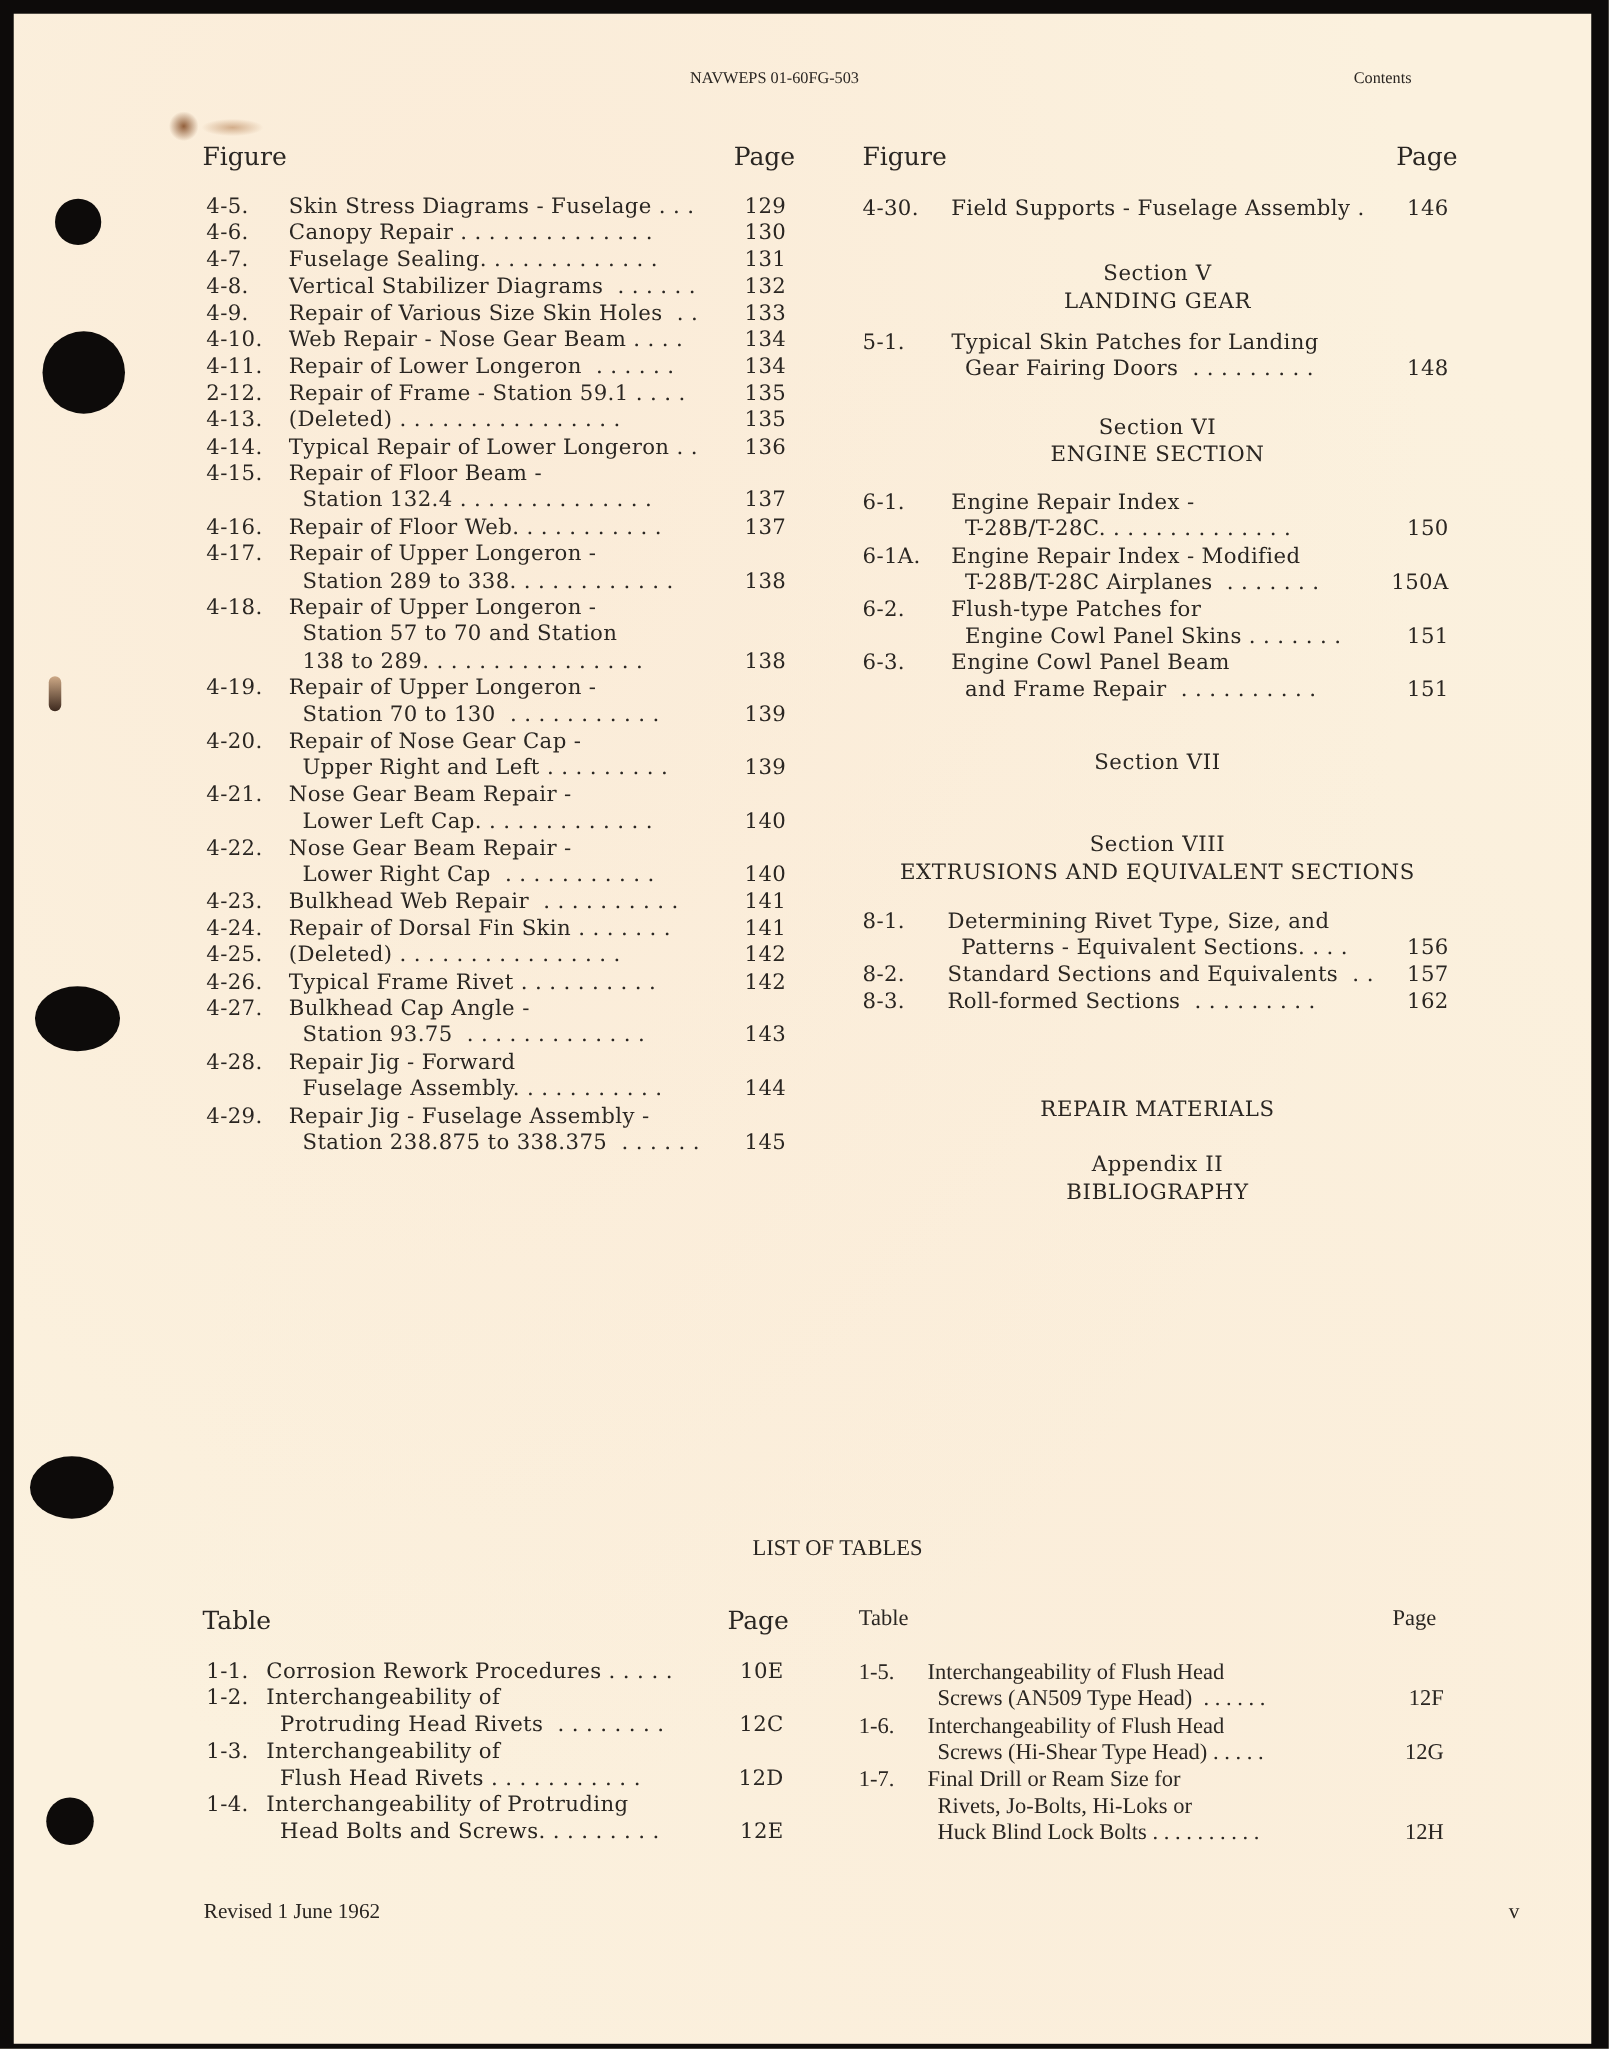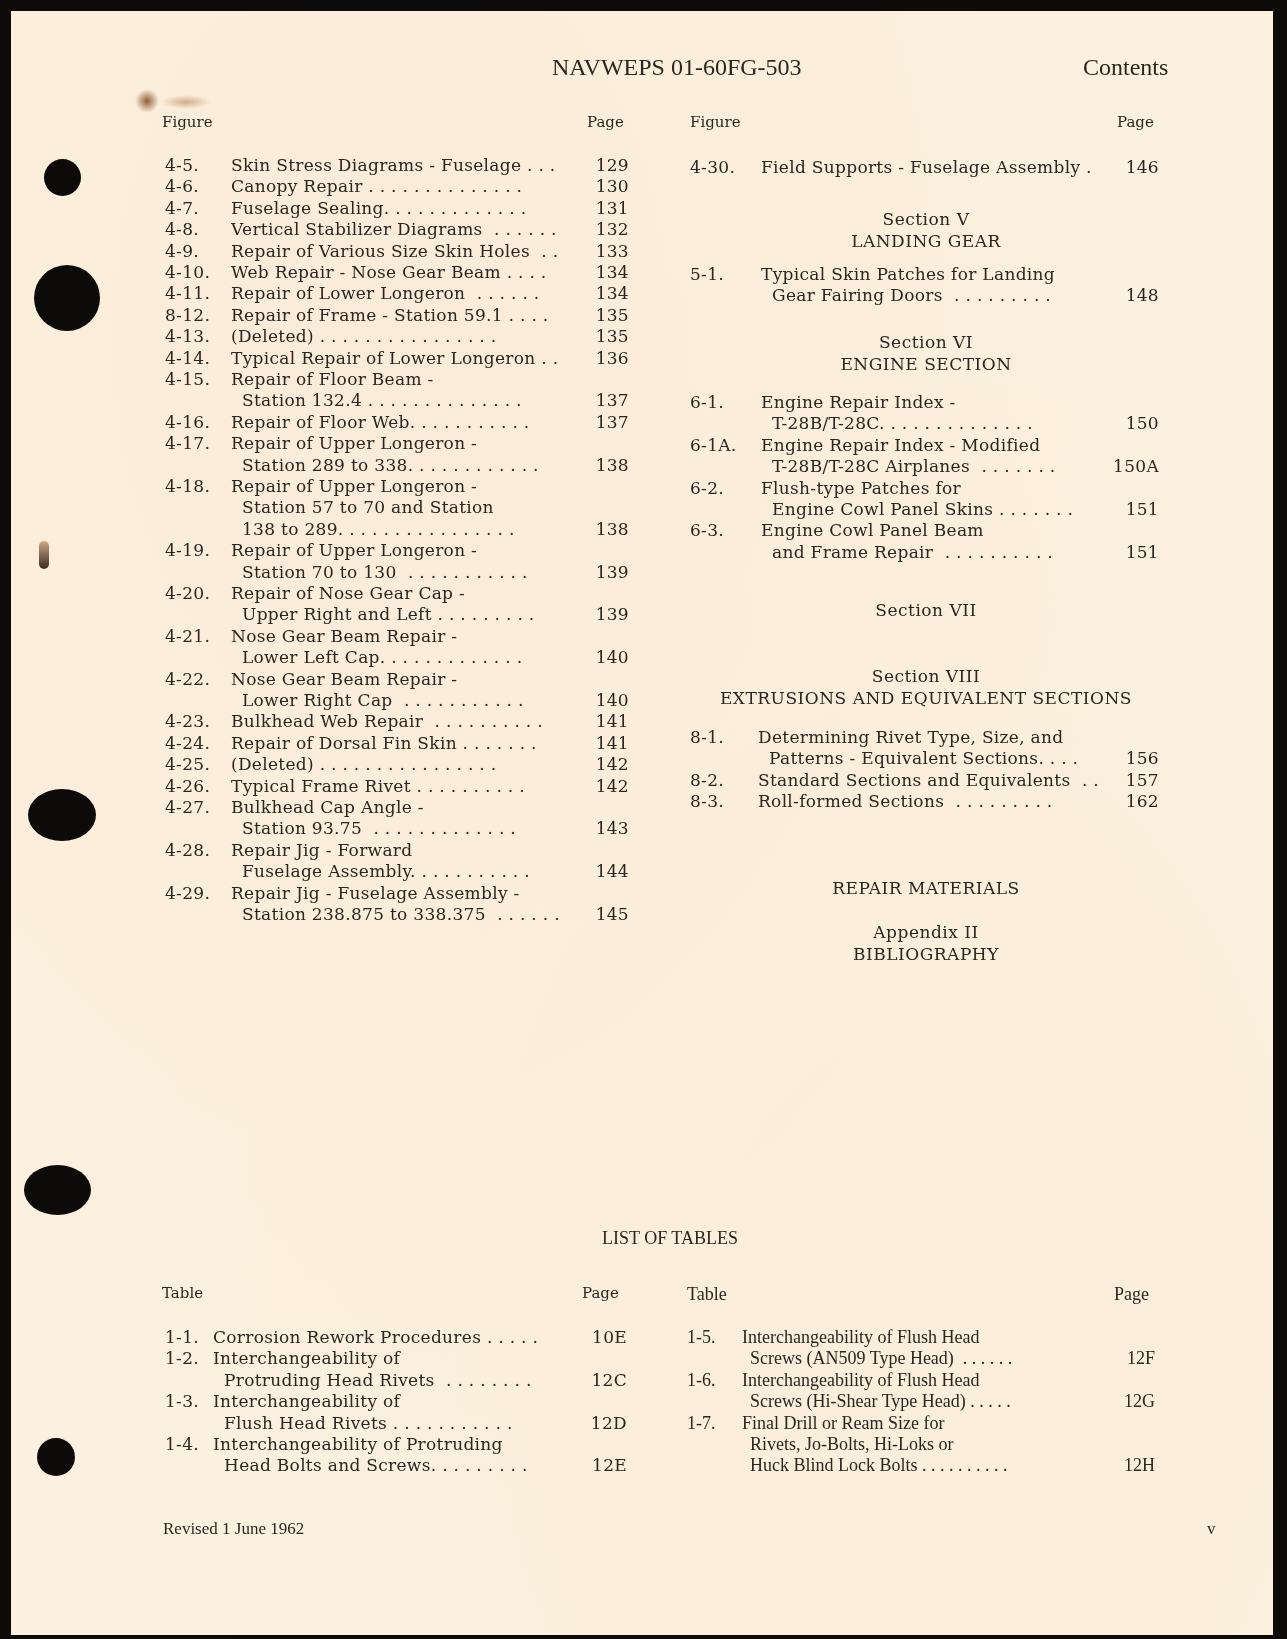--- a/index.html
+++ b/index.html
@@ -9,22 +9,22 @@
     }
     .page {
       position: absolute; left: 11px; top: 11px; width: 1262px; height: 1624px;
       background: #fbf1de;
       background-image:
         radial-gradient(ellipse at 30% 20%, rgba(250,225,205,0.35), transparent 60%),
         radial-gradient(ellipse at 70% 80%, rgba(250,230,210,0.3), transparent 60%);
     }
     .abs { position: absolute; }
     .hole { position: absolute; background: #0d0b0a; border-radius: 50%; }
-    .hdr { font-family: "Liberation Serif", serif; font-size: 24px; }
-    .colhead { font-size: 15px; position: absolute; }
+    .hdr { font-family: "Liberation Serif", serif; font-size: 13px; }
+    .colhead { font-size: 20px; position: absolute; }
     .row { position: absolute; font-size: 17px; white-space: pre; letter-spacing: 0.3px; }
     .num { position: absolute; }
     .title { position: absolute; }
     .pg { position: absolute; text-align: right; }
     .center { position: absolute; text-align: center; font-size: 17px; letter-spacing: 0.5px; }
     .sans-n { font-family: "Liberation Serif", serif; font-size: 18px; letter-spacing: 0; }
     .footer { font-family: "Liberation Serif", serif; font-size: 17px; position: absolute; }
     .stain { position: absolute; border-radius: 50%; background: radial-gradient(circle, rgba(120,60,20,0.8), rgba(160,90,40,0.0) 70%); }
   </style>
 </head>
@@ -77,21 +77,21 @@
         <div class="row num" style="left: 154px; top: 251px;">4-10.</div>
         <div class="row title" style="left: 220px; top: 251px; width: 350px; overflow: hidden;">Web Repair - Nose Gear Beam . . . .</div>
         <div class="row pg" style="left: 578px; width: 40px; top: 251px;">134</div>
       </div>
       <div>
         <div class="row num" style="left: 154px; top: 272.4px;">4-11.</div>
         <div class="row title" style="left: 220px; top: 272.4px; width: 350px; overflow: hidden;">Repair of Lower Longeron  . . . . . .</div>
         <div class="row pg" style="left: 578px; width: 40px; top: 272.4px;">134</div>
       </div>
       <div>
-        <div class="row num" style="left: 154px; top: 293.8px;">8-12.</div>
+        <div class="row num" style="left: 154px; top: 293.8px;">2-12.</div>
         <div class="row title" style="left: 220px; top: 293.8px; width: 350px; overflow: hidden;">Repair of Frame - Station 59.1 . . . .</div>
         <div class="row pg" style="left: 578px; width: 40px; top: 293.8px;">135</div>
       </div>
       <div>
         <div class="row num" style="left: 154px; top: 315.2px;">4-13.</div>
         <div class="row title" style="left: 220px; top: 315.2px; width: 350px; overflow: hidden;">(Deleted) . . . . . . . . . . . . . . . .</div>
         <div class="row pg" style="left: 578px; width: 40px; top: 315.2px;">135</div>
       </div>
       <div>
         <div class="row num" style="left: 154px; top: 336.6px;">4-14.</div>

